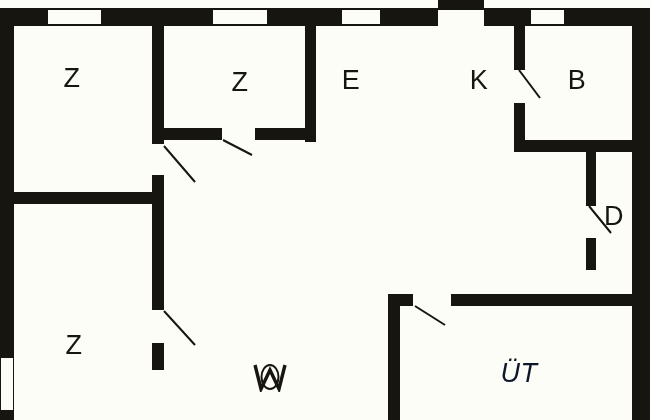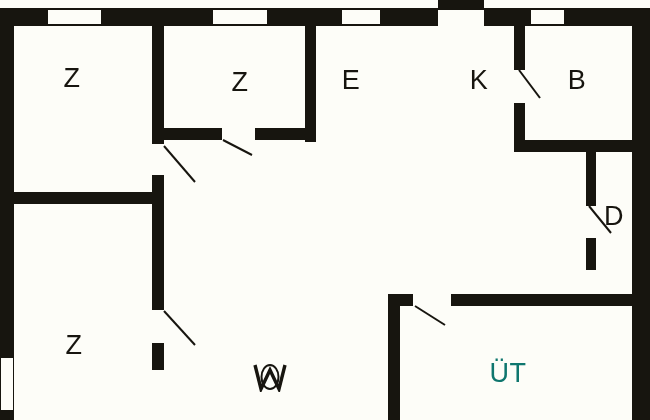--- a/index.html
+++ b/index.html
@@ -100,21 +100,21 @@
       </svg>
     </div>
   <div id="labels-layer">
       <div class="room-label" style="left: 72px; top: 78px; color: rgb(23, 21, 15); transform: translate(-50%, -50%);">Z</div>
       <div class="room-label" style="left: 240px; top: 82px; color: rgb(23, 21, 15); transform: translate(-50%, -50%);">Z</div>
       <div class="room-label" style="left: 351px; top: 80px; color: rgb(23, 21, 15); transform: translate(-50%, -50%);">E</div>
       <div class="room-label" style="left: 479px; top: 80px; color: rgb(23, 21, 15); transform: translate(-50%, -50%);">K</div>
       <div class="room-label" style="left: 577px; top: 80px; color: rgb(23, 21, 15); transform: translate(-50%, -50%);">B</div>
       <div class="room-label" style="left: 614px; top: 216px; color: rgb(23, 21, 15); transform: translate(-50%, -50%);">D</div>
       <div class="room-label" style="left: 74px; top: 345px; color: rgb(23, 21, 15); transform: translate(-50%, -50%);">Z</div>
-      <div class="room-label" style="left: 508px; top: 373px; color: #0f766e; transform: translate(-50%, -50%);">ÜT</div>
+      <div class="room-label" style="left: 519px; top: 373px; color: #0f172a; transform: translate(-50%, -50%); font-style: italic;">ÜT</div>
     </div>
   <div id="symbols-layer">
       <div class="compass" style="left: 253px; top: 362px; width: 34px; height: 30px;"><svg width="34" height="30" viewBox="0 0 34 30">
           <polyline points="2,3 8,27 17,8 26,27 32,3" stroke-width="3.4" stroke-linejoin="miter" stroke-linecap="butt"></polyline>
           <ellipse cx="17" cy="15" rx="8.5" ry="12" stroke-width="2"></ellipse>
         </svg></div>
     </div>
 </div>
 
 </body></html>

